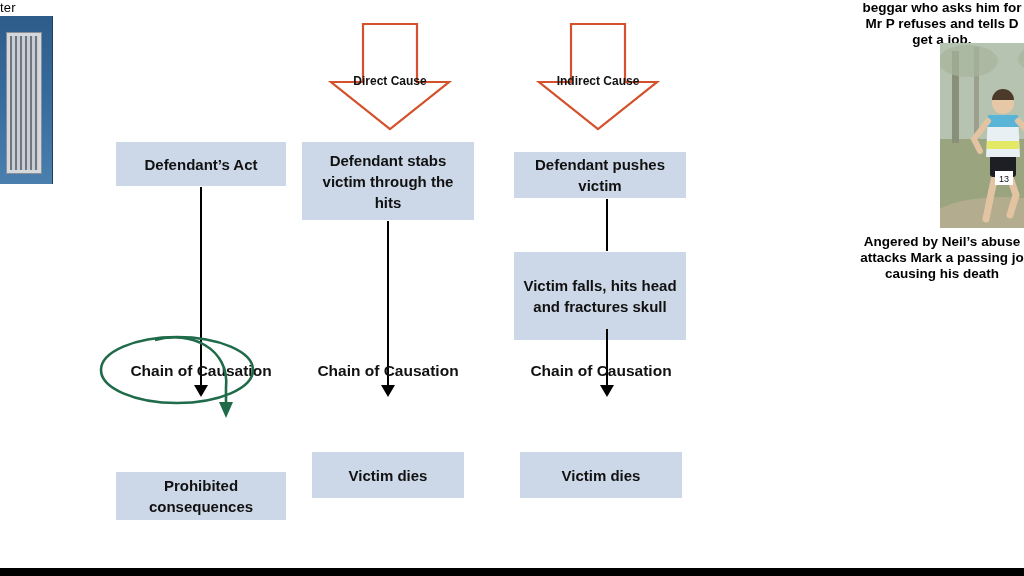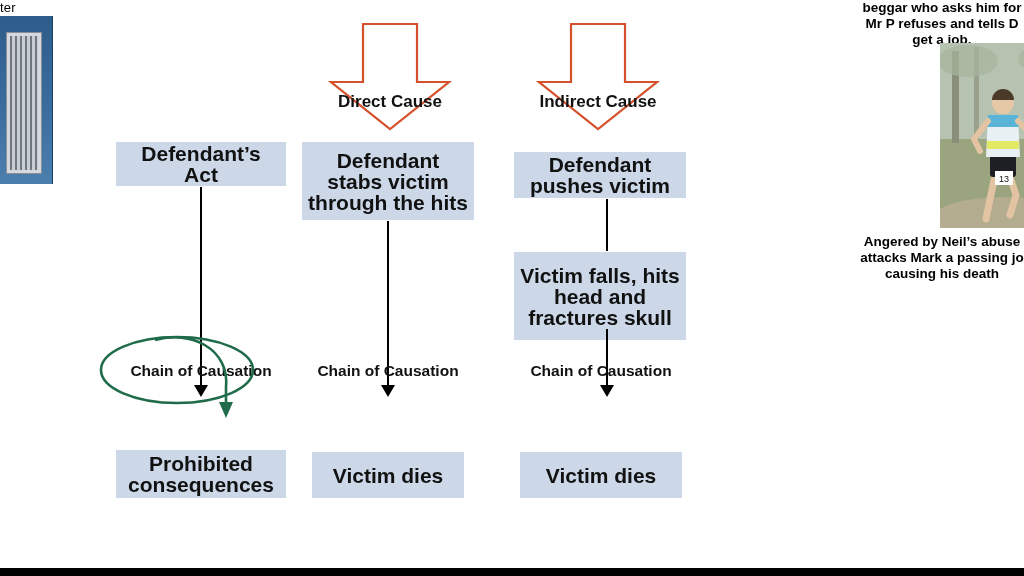--- a/index.html
+++ b/index.html
@@ -56,21 +56,21 @@
       repeating-linear-gradient(90deg, #6f7780 0px, #6f7780 2px, #c9ced4 2px, #c9ced4 5px);
   }
 
   
   .box {
     position: absolute;
     background: #ccd8e8;
     color: #111111;
     font-family: "Liberation Sans", sans-serif;
     font-weight: bold;
-    font-size: 21px;
+    font-size: 15px;
     line-height: 21px;
     display: flex;
     align-items: center;
     justify-content: center;
     text-align: center;
     box-sizing: border-box;
     padding: 4px 6px;
   }
 
   
@@ -110,26 +110,25 @@
   }
 
   
   .block-arrow {
     position: absolute;
   }
   .block-arrow-label {
     position: absolute;
     font-family: "Liberation Sans", sans-serif;
     font-weight: bold;
-    font-size: 17px;
+    font-size: 12px;
     line-height: 19px;
     color: #111111;
     text-align: center;
     width: 120px;
-    margin-top: 20px;
   }
 
   
   .right-text {
     position: absolute;
     font-family: "Liberation Sans", sans-serif;
     font-weight: bold;
     font-size: 13.5px;
     line-height: 16px;
     color: #000000;
@@ -199,21 +198,21 @@
   <div class="chain-label" style="left:125px; top:362px; width:152px;">Chain of Causation</div>
 
   <div class="green-annot">
     <svg width="190" height="110" viewBox="0 0 190 110">
       <ellipse cx="82" cy="52" rx="76" ry="33" fill="none" stroke="#1f6b4a" stroke-width="2.6"></ellipse>
       <path d="M 60 22 C 95 12, 135 30, 131 70 L 131 88" fill="none" stroke="#1f6b4a" stroke-width="2.6"></path>
       <polygon points="124,84 138,84 131,100" fill="#1f6b4a"></polygon>
     </svg>
   </div>
 
-  <div class="box" style="left:116px; top:450px; width:170px; height:48px;">Prohibited consequences</div>
+  <div class="box" style="left:116px; top:472px; width:170px; height:48px;">Prohibited consequences</div>
 
   <div class="box" style="left:302px; top:142px; width:172px; height:78px;">Defendant stabs victim through the hits</div>
 
   <div class="vline" style="left:387px; top:221px; height:166px;"></div>
   <div class="arrowhead" style="left:381px; top:385px;"></div>
 
   <div class="chain-label" style="left:312px; top:362px; width:152px;">Chain of Causation</div>
 
   <div class="box" style="left:312px; top:452px; width:152px; height:46px;">Victim dies</div>
 

